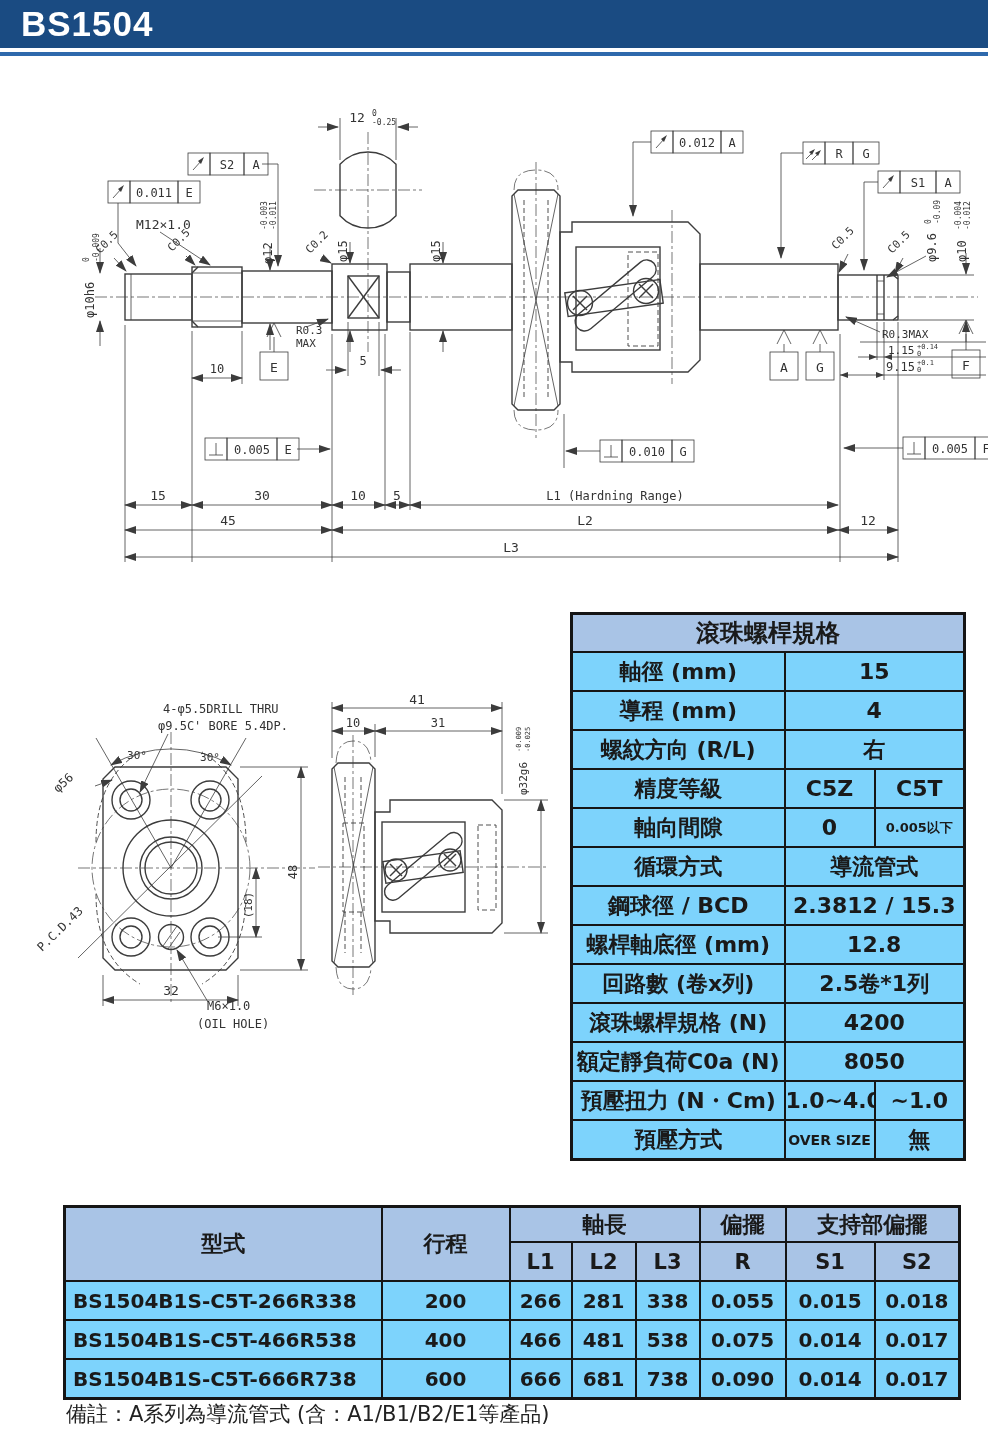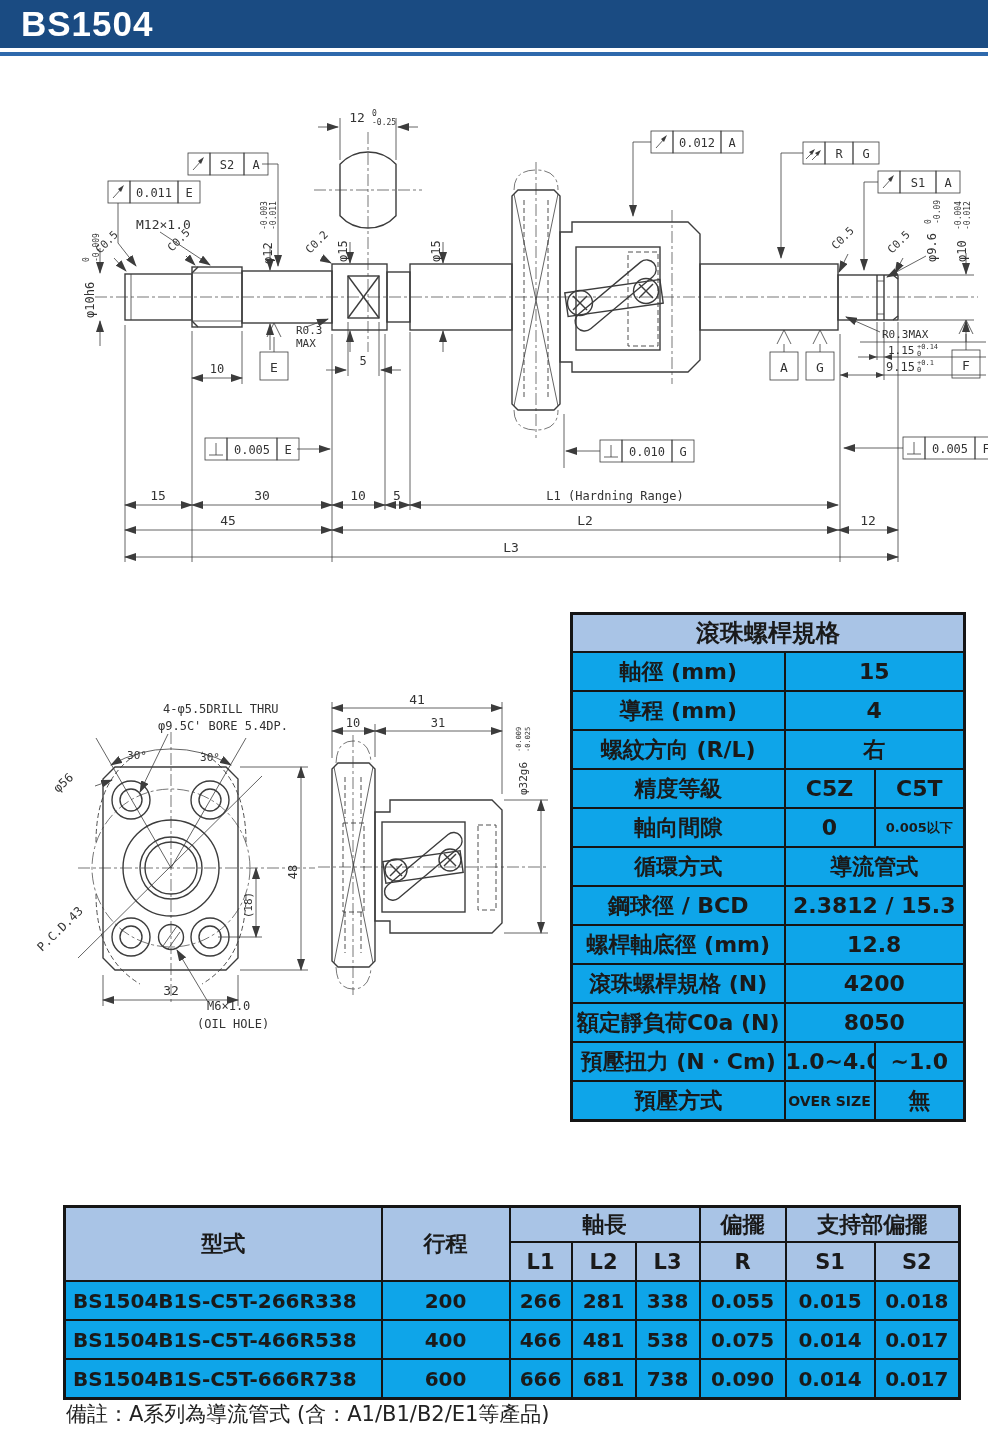--- a/index.html
+++ b/index.html
@@ -8,21 +8,21 @@
   html,body{margin:0;padding:0;background:#fff;}
   .page{position:relative;width:988px;height:1453px;background:#fff;overflow:hidden;
         font-family:"Liberation Sans",sans-serif;color:var(--ink);}
   .topbar{position:absolute;left:0;top:0;width:1000px;height:48px;background:var(--header-bg);}
   .topbar .title{color:#fff;font-size:35px;font-weight:bold;letter-spacing:1px;
         line-height:48px;padding-left:21px;font-family:"Liberation Sans",sans-serif;}
   .topline{position:absolute;left:0;top:52px;width:1000px;height:4px;background:var(--accent);}
   svg.draw{position:absolute;left:0;top:0;}
   text.dt{fill:#333;font-family:"DejaVu Sans Mono","Liberation Mono",monospace;}
   
-  table{border-collapse:collapse;table-layout:fixed;background:#0ea5e9;}
+  table{border-collapse:collapse;table-layout:fixed;background:#7dd3fc;}
   td,th{border:2px solid #151515;padding:0;text-align:center;vertical-align:middle;
         font-family:"DejaVu Sans","Liberation Sans",sans-serif;color:var(--ink);overflow:hidden;white-space:nowrap;}
   .spec{position:absolute;left:570px;top:612px;width:393px;border:3px solid #151515;}
   .spec th{background:var(--thead-bg);font-size:24px;font-weight:bold;height:36px;}
   .spec td{height:37px;font-weight:bold;}
   .spec td.lbl{font-size:22px;}
   .spec td.val{font-size:22px;}
   .spec td.sm{font-size:13px;margin-top:8px;}
   .spec td.xs{font-size:14px;letter-spacing:0px;margin-left:40px;}
   .model{position:absolute;left:63px;top:1205px;width:895px;border:3px solid #151515;}
@@ -483,20 +483,24 @@
         </tr>
     <tr>
           <td class="lbl">鋼球徑 / BCD</td>
           <td class="val" colspan="2">2.3812 / 15.3</td>
         </tr>
     <tr>
           <td class="lbl">螺桿軸底徑 (mm)</td>
           <td class="val" colspan="2">12.8</td>
         </tr>
     <tr>
+          <td class="lbl">回路數 (卷x列)</td>
+          <td class="val" colspan="2">2.5卷*1列</td>
+        </tr>
+    <tr>
           <td class="lbl">滾珠螺桿規格  (N)</td>
           <td class="val" colspan="2">4200</td>
         </tr>
     <tr>
           <td class="lbl">額定靜負荷C0a  (N)</td>
           <td class="val" colspan="2">8050</td>
         </tr>
     <tr>
           <td class="lbl">預壓扭力 (N・Cm)</td>
           <td class="val">1.0~4.0</td>

